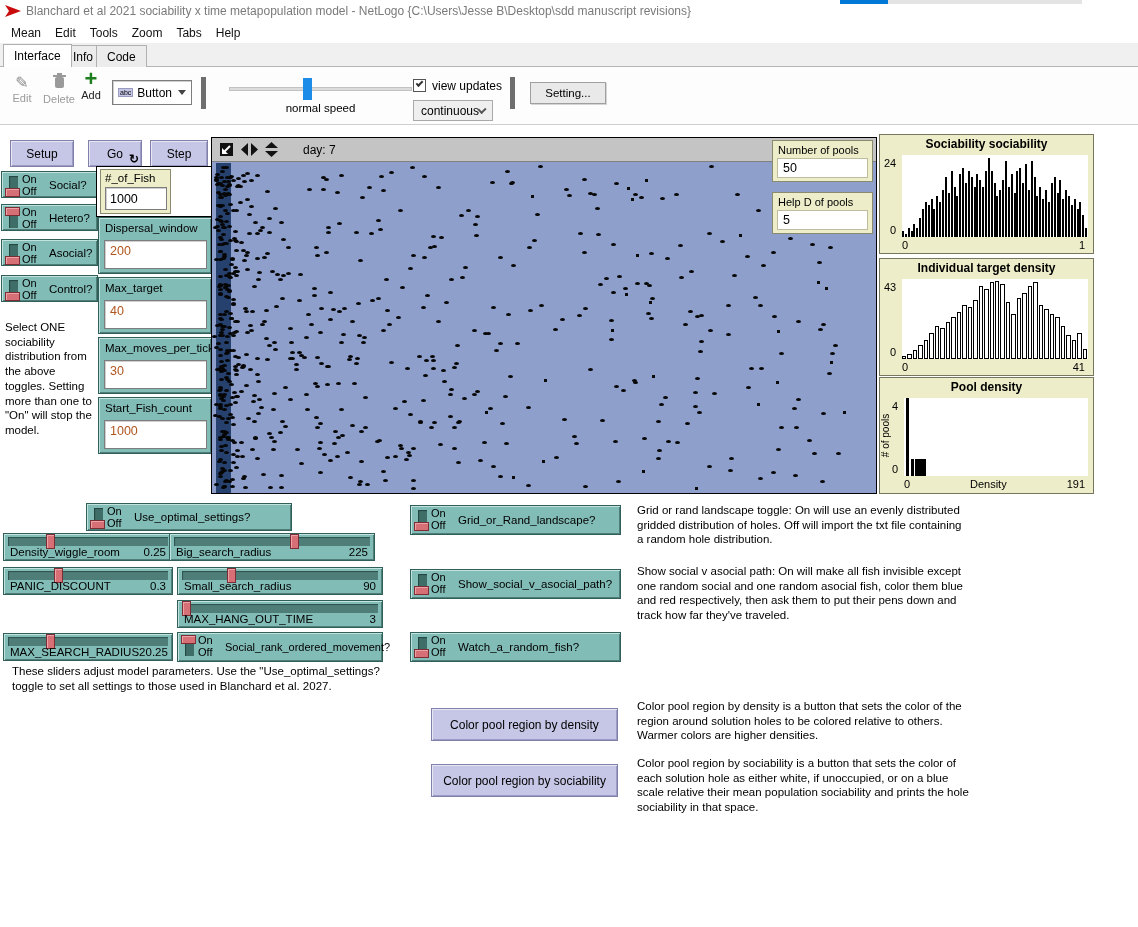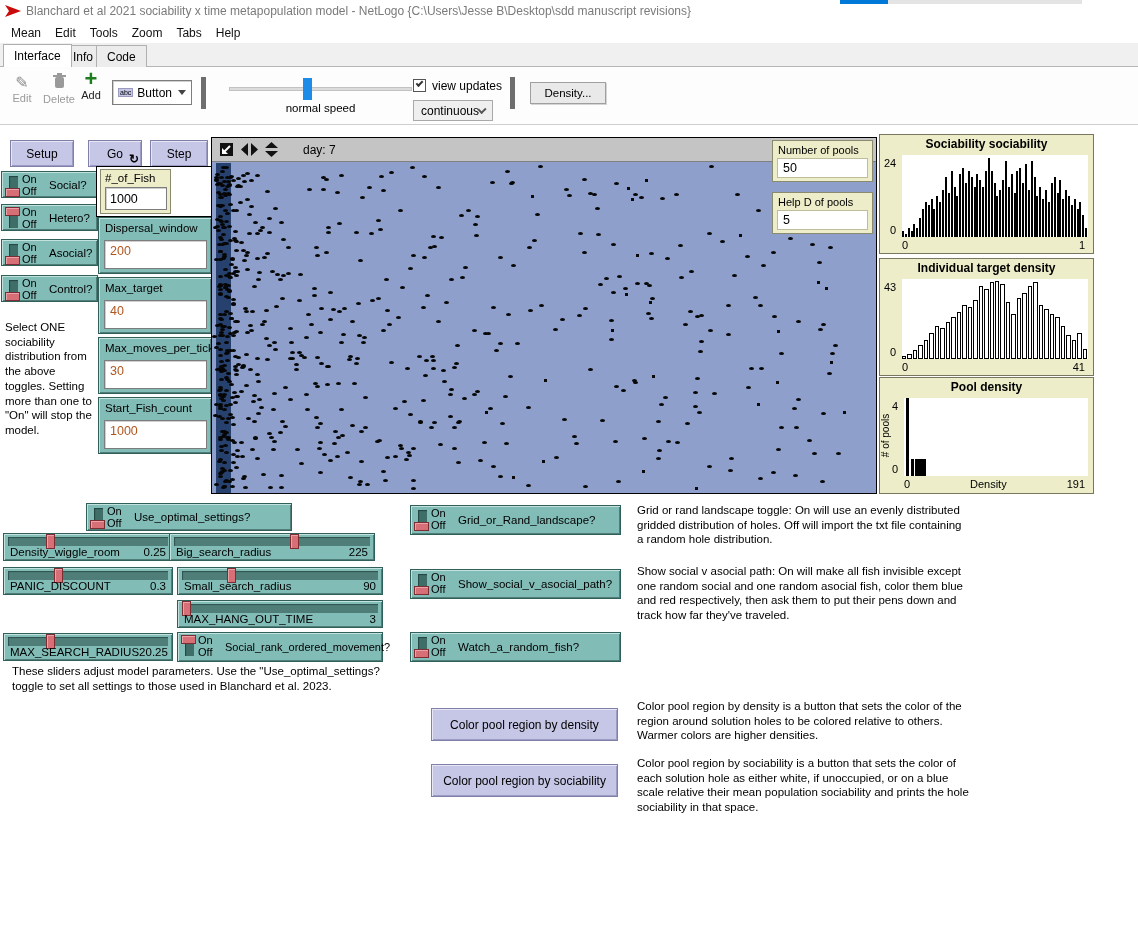--- a/index.html
+++ b/index.html
@@ -124,21 +124,21 @@
 
     <div class="abs" style="left:413px;top:12px;width:13px;height:13px;background:#fff;border:1px solid #555">
       <div class="check-mark"></div>
     </div>
     <div class="abs" style="left:432px;top:12px;font-size:12px">view updates</div>
     <div class="abs" style="left:413px;top:33px;width:80px;height:21px;background:#efefef;border:1px solid #a9a9a9;display:flex;align-items:center;justify-content:space-between;padding:0 7px">
       <span style="font-size:12px">continuous</span>
       <span class="chev"></span>
     </div>
     <div class="vsep" style="left:510px;top:10px"></div>
-    <div class="abs" style="left:530px;top:15px;width:76px;height:22px;background:#e9e9e9;border:1px solid #9f9f9f;box-shadow:1px 1px 0 #d5d5d5;display:flex;align-items:center;justify-content:center;font-size:11.5px">Density...</div>
+    <div class="abs" style="left:530px;top:15px;width:76px;height:22px;background:#e9e9e9;border:1px solid #9f9f9f;box-shadow:1px 1px 0 #d5d5d5;display:flex;align-items:center;justify-content:center;font-size:11.5px">Setting...</div>
   </div>
 
   <div class="abs lav-btn" style="left:10px;top:140px;width:64px;height:27px">Setup</div>
   <div class="abs lav-btn" style="left:88px;top:140px;width:54px;height:27px">
     <span>Go</span>
     <span style="position:absolute;right:2px;bottom:0px;font-size:12px;font-weight:bold">↻</span>
   </div>
   <div class="abs lav-btn" style="left:150px;top:140px;width:58px;height:27px">Step</div>
 
   <div class="abs teal sw-off" style="left:1px;top:171px;width:97px;height:27px">
@@ -1118,21 +1118,21 @@
   <div class="abs teal sw-on" style="left:177px;top:632px;width:206px;height:30px">
     <div class="sw-slot"></div>
       <div class="sw-handle"></div>
     <div class="sw-onoff">
         <div>On</div>
         <div>Off</div>
       </div>
     <div class="sw-label" style="font-size:11px">Social_rank_ordered_movement?</div>
   </div>
 
-  <div class="abs note" style="left:12px;top:664px;width:372px">These sliders adjust model parameters. Use the "Use_optimal_settings? toggle to set all settings to those used in Blanchard et al. 2023.</div>
+  <div class="abs note" style="left:12px;top:664px;width:372px">These sliders adjust model parameters. Use the "Use_optimal_settings? toggle to set all settings to those used in Blanchard et al. 2027.</div>
 
   <div class="abs teal sw-off" style="left:410px;top:505px;width:211px;height:30px">
     <div class="sw-slot"></div>
       <div class="sw-handle"></div>
     <div class="sw-onoff">
         <div>On</div>
         <div>Off</div>
       </div>
     <div class="sw-label">Grid_or_Rand_landscape?</div>
   </div>

